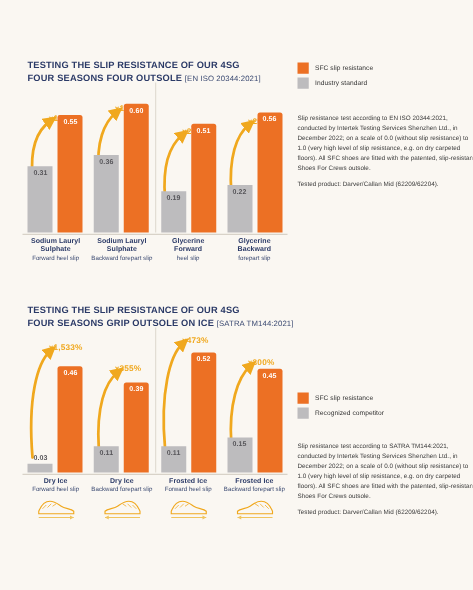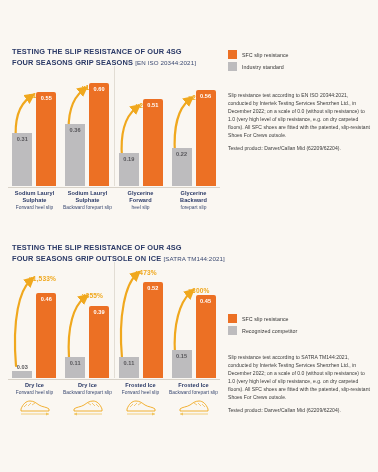--- a/index.html
+++ b/index.html
@@ -5,21 +5,21 @@
   * { box-sizing: border-box; margin: 0; padding: 0; }
   html, body {
     width: 378px; height: 472px;
     background: #faf7f2;
     font-family: "Liberation Sans", sans-serif;
     overflow: hidden;
   }
   .page { position: relative; width: 378px; height: 472px; background: #faf7f2; }
 
   
-  .panel { position: absolute; left: 0; width: 352px; }
+  .panel { position: absolute; left: 10px; width: 352px; }
   #panel1 { top: 40px; height: 180px; }
   #panel2 { top: 236px; height: 190px; }
 
   .chart-title {
     position: absolute; left: 12px; top: 6px;
     color: #2b3a67;
     font-size: 7.4px; font-weight: bold; line-height: 11px;
     letter-spacing: 0.15px;
   }
   .chart-title .std {
@@ -84,21 +84,21 @@
 </head>
 <body>
 
 <div class="page">
 
   <div class="panel" id="panel1">
 
     <div class="chart-title">
       <div>TESTING THE SLIP RESISTANCE OF OUR 4SG</div>
       <div>
-        <span>FOUR SEASONS GRIP SEASONS</span>
+        <span>FOUR SEASONS FOUR OUTSOLE</span>
         <span class="std">[EN ISO 20344:2021]</span>
       </div>
     </div>
 
     <div class="plot">
 
       <svg class="arrow" style="left:0;top:0;width:212px;height:120px;" viewBox="0 0 212 120">
         <defs>
           <marker id="ah1" markerWidth="5" markerHeight="5" refX="2" refY="2.5" orient="auto">
             <path d="M0,0 L5,2.5 L0,5 z" fill="#f0a81e"></path>

